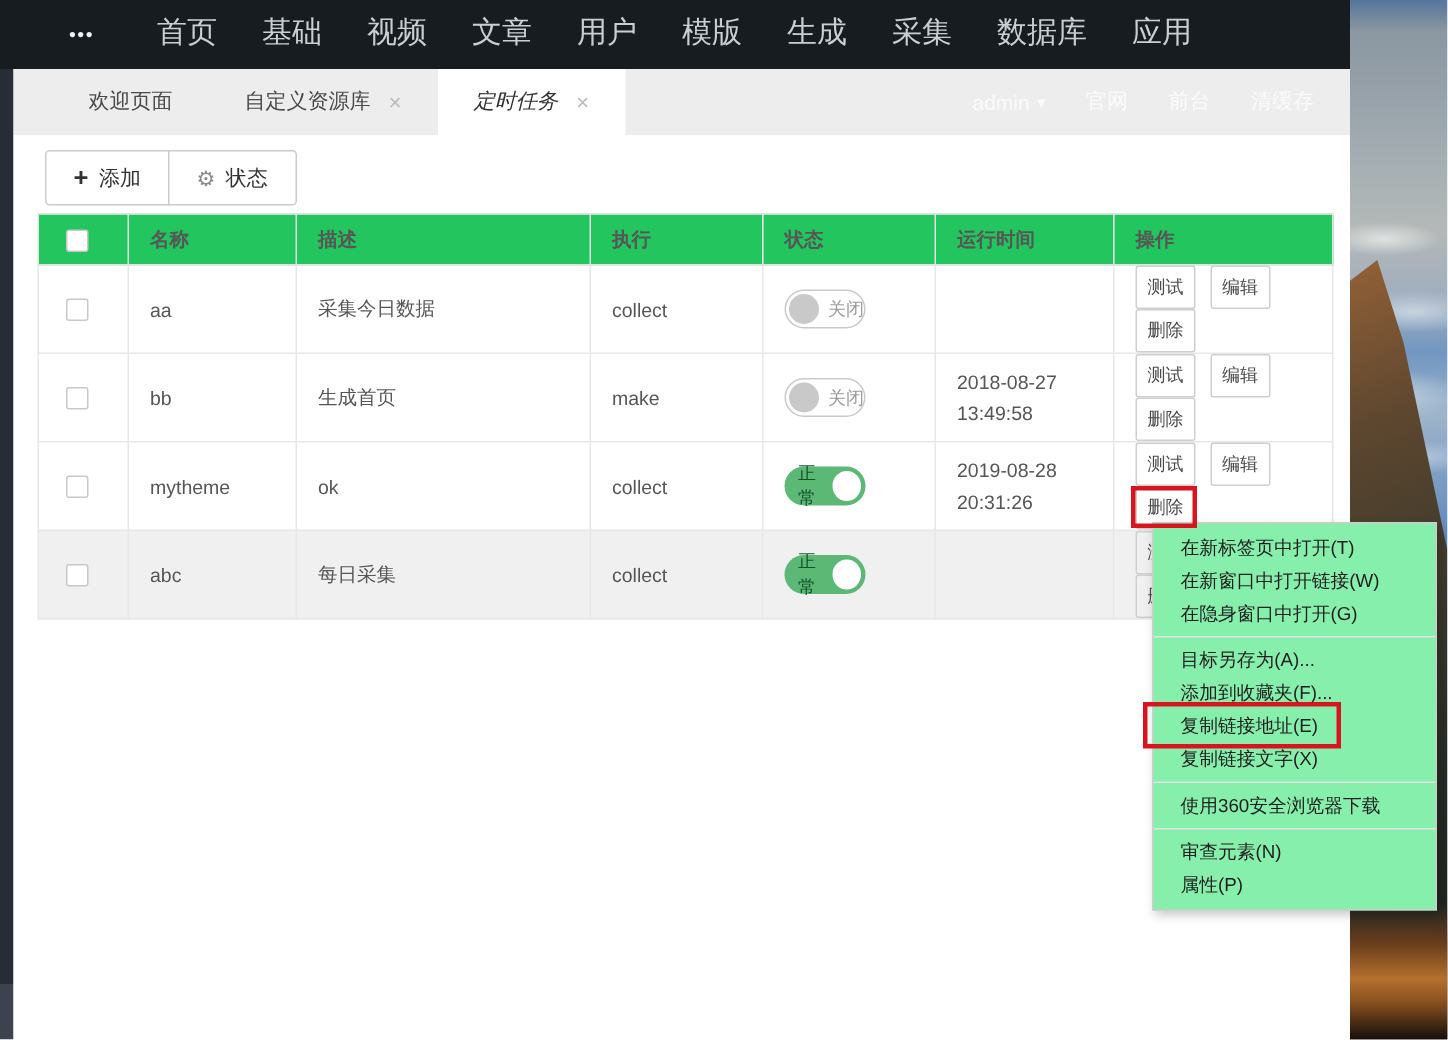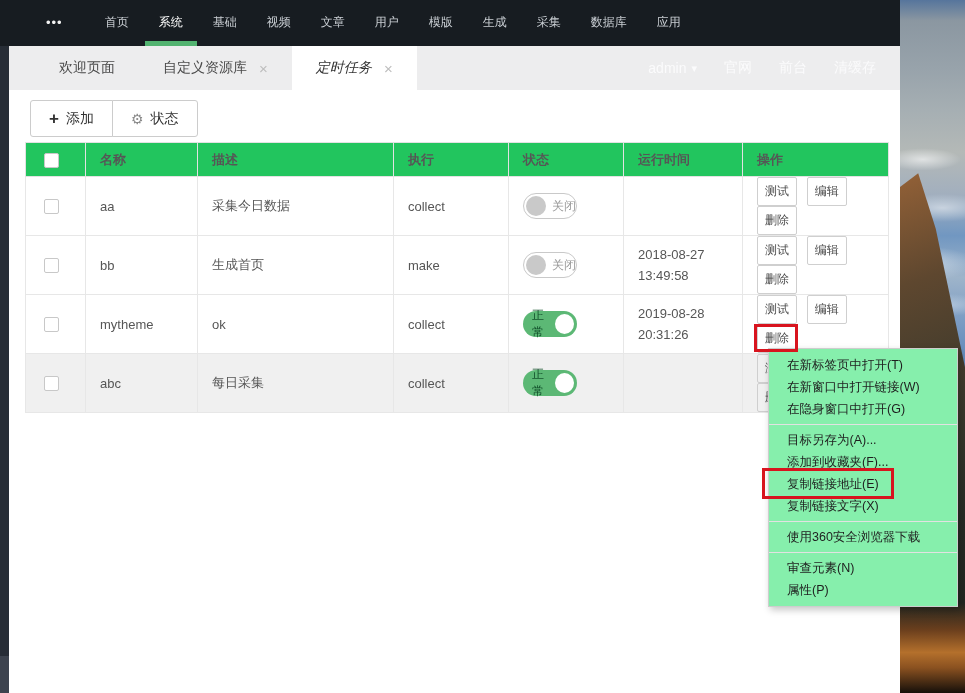--- a/index.html
+++ b/index.html
@@ -33,21 +33,21 @@
 
   
   .app { position:absolute; left:0; top:0; width:900px; height:693px; background:#fff; }
 
   
   .topnav { position:absolute; left:0; top:0; width:900px; height:46px;
     background:#171c21; display:flex; align-items:center; }
   .more { color:#f2f2f2; font-size:13px; letter-spacing:1px; margin-left:46px;
     cursor:pointer; line-height:46px; }
   .nav-items { display:flex; margin-left:27px; height:46px; }
-  .nav-item { position:relative; color:#c9ced3; font-size:12px; line-height:44px;
+  .nav-item { position:relative; color:#c9ced3; font-size:20px; line-height:44px;
     padding:0 15px; cursor:pointer; white-space:nowrap; }
   .nav-item.active { color:#fff; }
   .nav-item.active::after { content:""; position:absolute; left:1px; right:1px;
     bottom:0; height:5px; background:var(--accent); }
 
   
   .left-strip { position:absolute; left:0; top:46px; width:9px; height:610px; background:#272d36; }
   .left-strip-bottom { position:absolute; left:0; top:656px; width:9px; height:37px; background:#3d434e; }
 
   
@@ -126,21 +126,20 @@
   <div class="wp-rock"></div>
   <div class="wp-water"></div>
 </div>
 
 <div class="app">
 
   <nav class="topnav">
     <span class="more">•••</span>
     <div class="nav-items" id="nav-items">
         <span class="nav-item"><span class="nav-label">首页</span></span>
-        <span class="nav-item active"><span class="nav-label">系统</span></span>
         <span class="nav-item"><span class="nav-label">基础</span></span>
         <span class="nav-item"><span class="nav-label">视频</span></span>
         <span class="nav-item"><span class="nav-label">文章</span></span>
         <span class="nav-item"><span class="nav-label">用户</span></span>
         <span class="nav-item"><span class="nav-label">模版</span></span>
         <span class="nav-item"><span class="nav-label">生成</span></span>
         <span class="nav-item"><span class="nav-label">采集</span></span>
         <span class="nav-item"><span class="nav-label">数据库</span></span>
         <span class="nav-item"><span class="nav-label">应用</span></span>
       </div>

